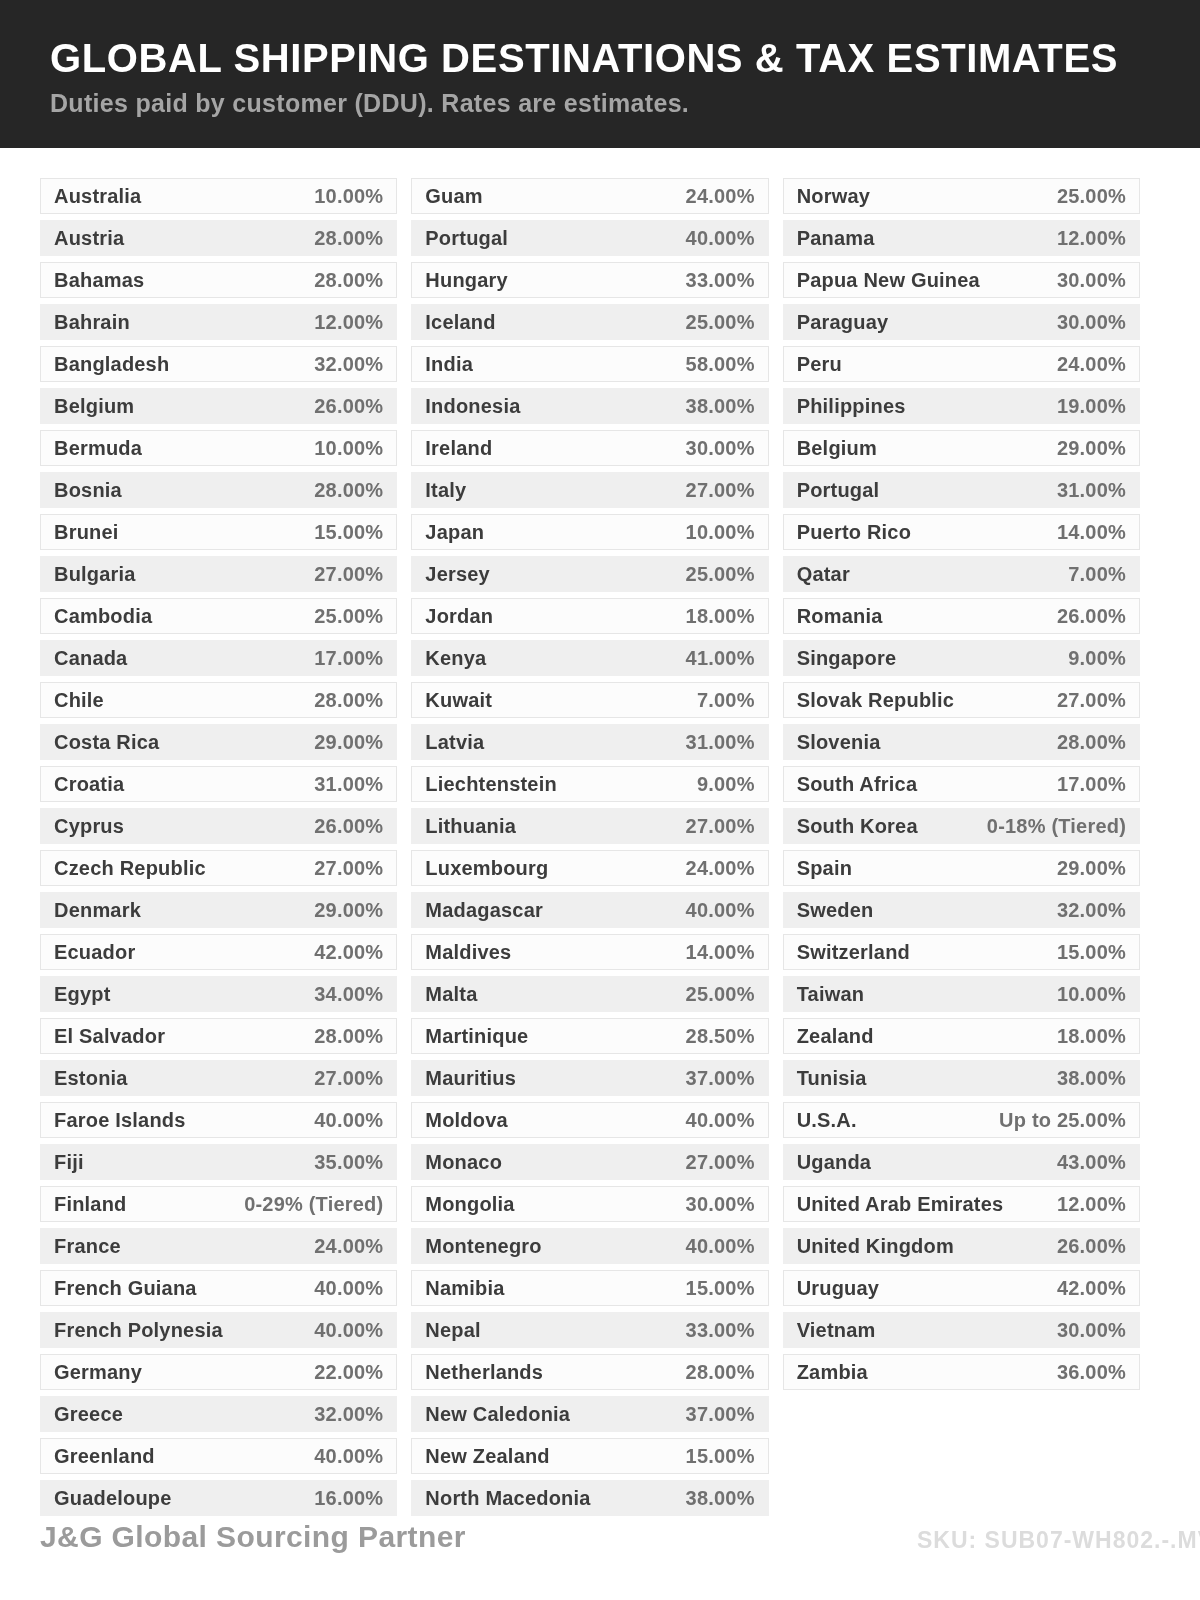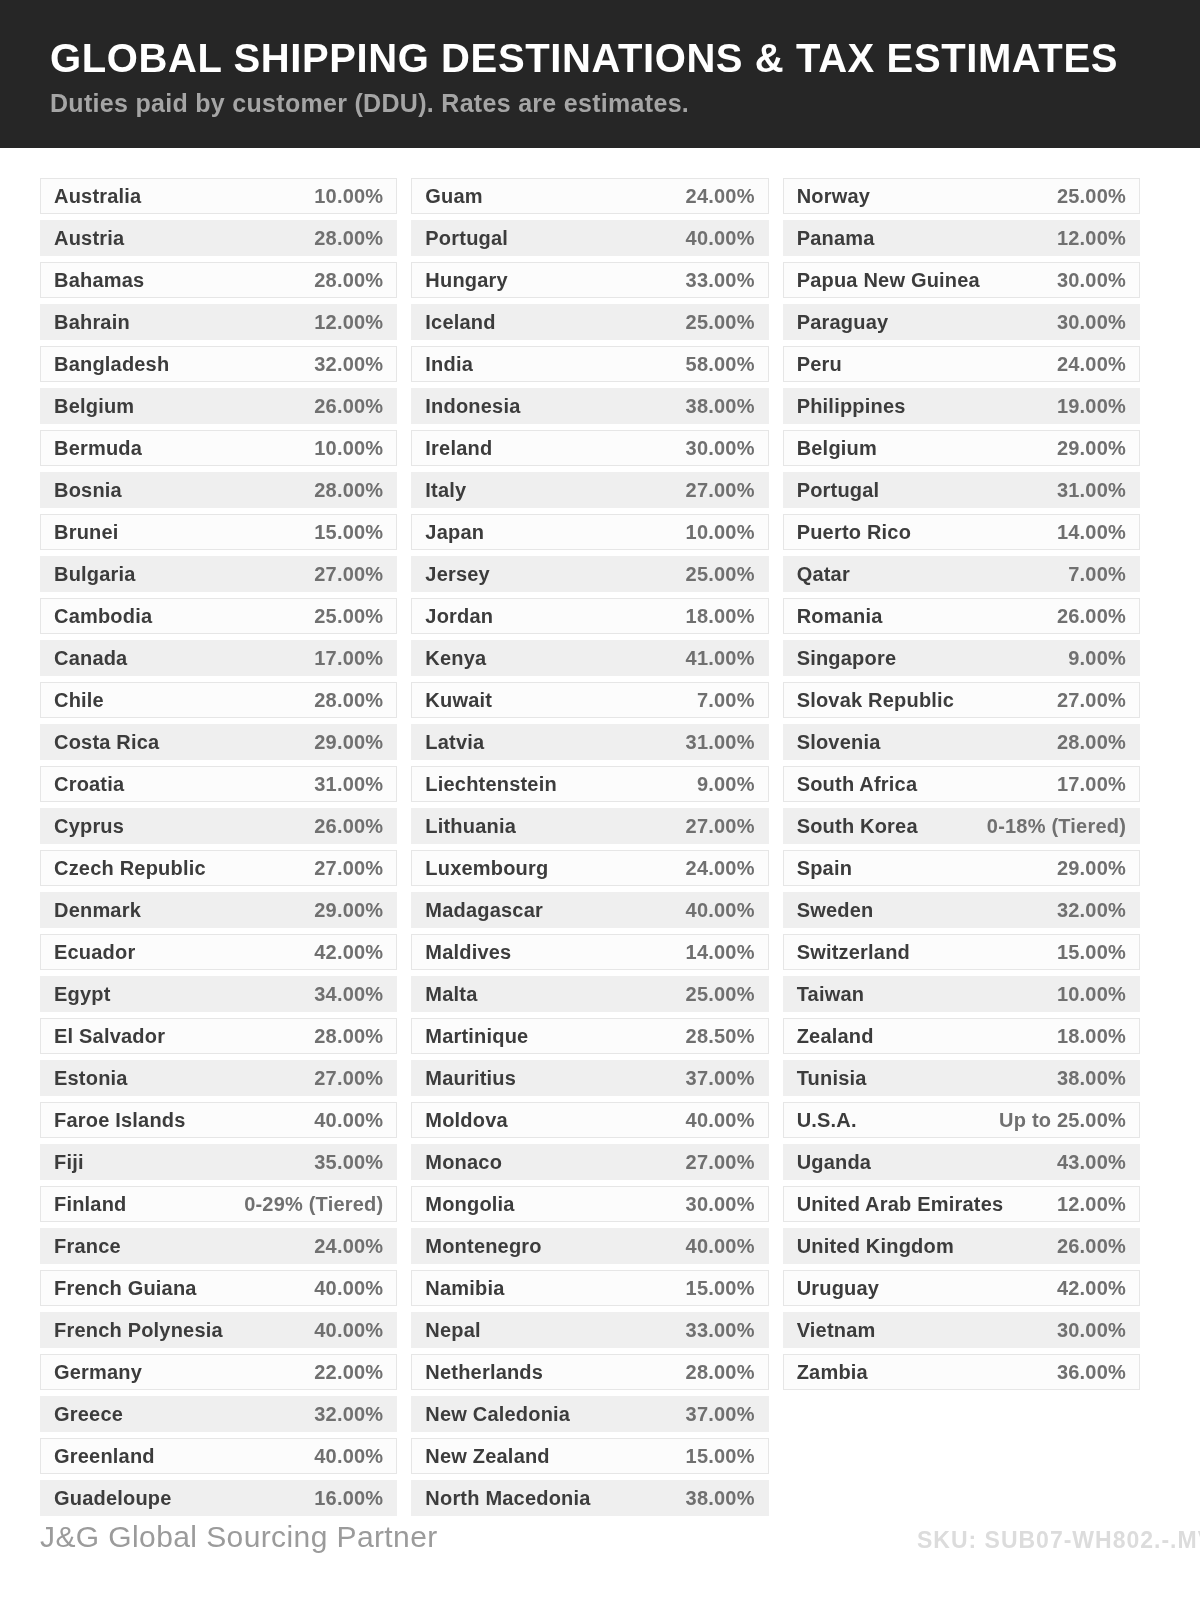--- a/index.html
+++ b/index.html
@@ -63,21 +63,21 @@
     font-size:20px;
     color:#707070;
     letter-spacing:0.2px;
     white-space:nowrap;
     padding-left:8px;
   }
   .brand {
     position:absolute;
     left:40px; top:1520px;
     font-size:30px;
-    font-weight:normal;
+    font-weight:bold;
     color:#9b9b9b;
     letter-spacing:0.4px;
   }
   .sku {
     position:absolute;
     right:-14px; top:1527px;
     font-size:23px;
     font-weight:bold;
     color:#dcdcdc;
     letter-spacing:1px;

